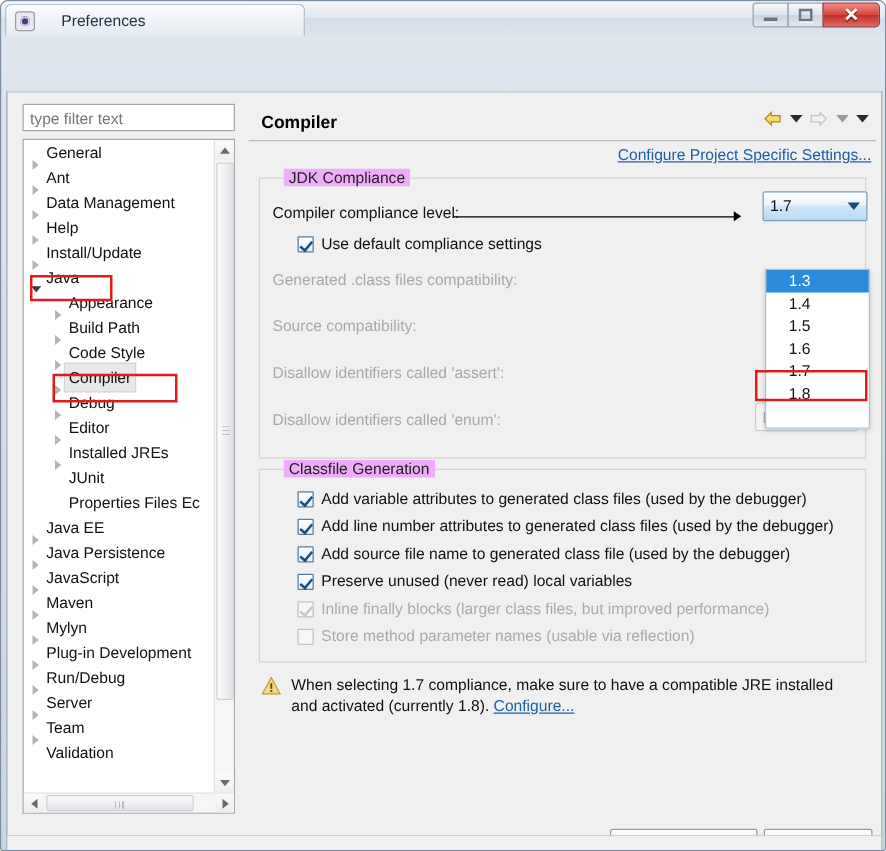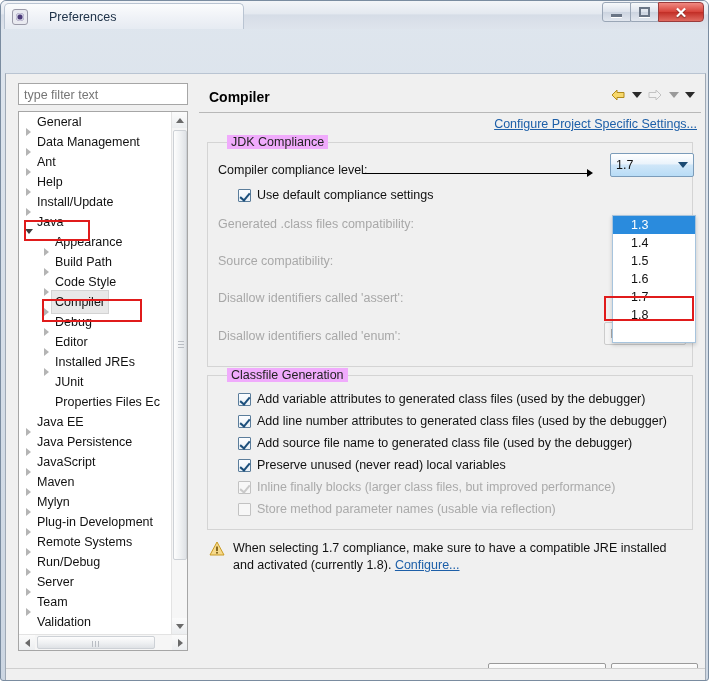--- a/index.html
+++ b/index.html
@@ -519,25 +519,25 @@
 
       <div id="tree-outer">
         <div id="tree-scroll">
 
           <div class="tnode depth1">
             <span class="arrow collapsed"></span>
             <span class="tlabel">General</span>
           </div>
           <div class="tnode depth1">
             <span class="arrow collapsed"></span>
+            <span class="tlabel">Ant</span>
+          </div>
+          <div class="tnode depth1">
+            <span class="arrow collapsed"></span>
             <span class="tlabel">Data Management</span>
-          </div>
-          <div class="tnode depth1">
-            <span class="arrow collapsed"></span>
-            <span class="tlabel">Ant</span>
           </div>
           <div class="tnode depth1">
             <span class="arrow collapsed"></span>
             <span class="tlabel">Help</span>
           </div>
           <div class="tnode depth1">
             <span class="arrow collapsed"></span>
             <span class="tlabel">Install/Update</span>
           </div>
           <div class="tnode depth1">
@@ -596,24 +596,20 @@
             <span class="arrow collapsed"></span>
             <span class="tlabel">Maven</span>
           </div>
           <div class="tnode depth1">
             <span class="arrow collapsed"></span>
             <span class="tlabel">Mylyn</span>
           </div>
           <div class="tnode depth1">
             <span class="arrow collapsed"></span>
             <span class="tlabel">Plug-in Development</span>
-          </div>
-          <div class="tnode depth1">
-            <span class="arrow collapsed"></span>
-            <span class="tlabel">Remote Systems</span>
           </div>
           <div class="tnode depth1">
             <span class="arrow collapsed"></span>
             <span class="tlabel">Run/Debug</span>
           </div>
           <div class="tnode depth1">
             <span class="arrow collapsed"></span>
             <span class="tlabel">Server</span>
           </div>
           <div class="tnode depth1">

